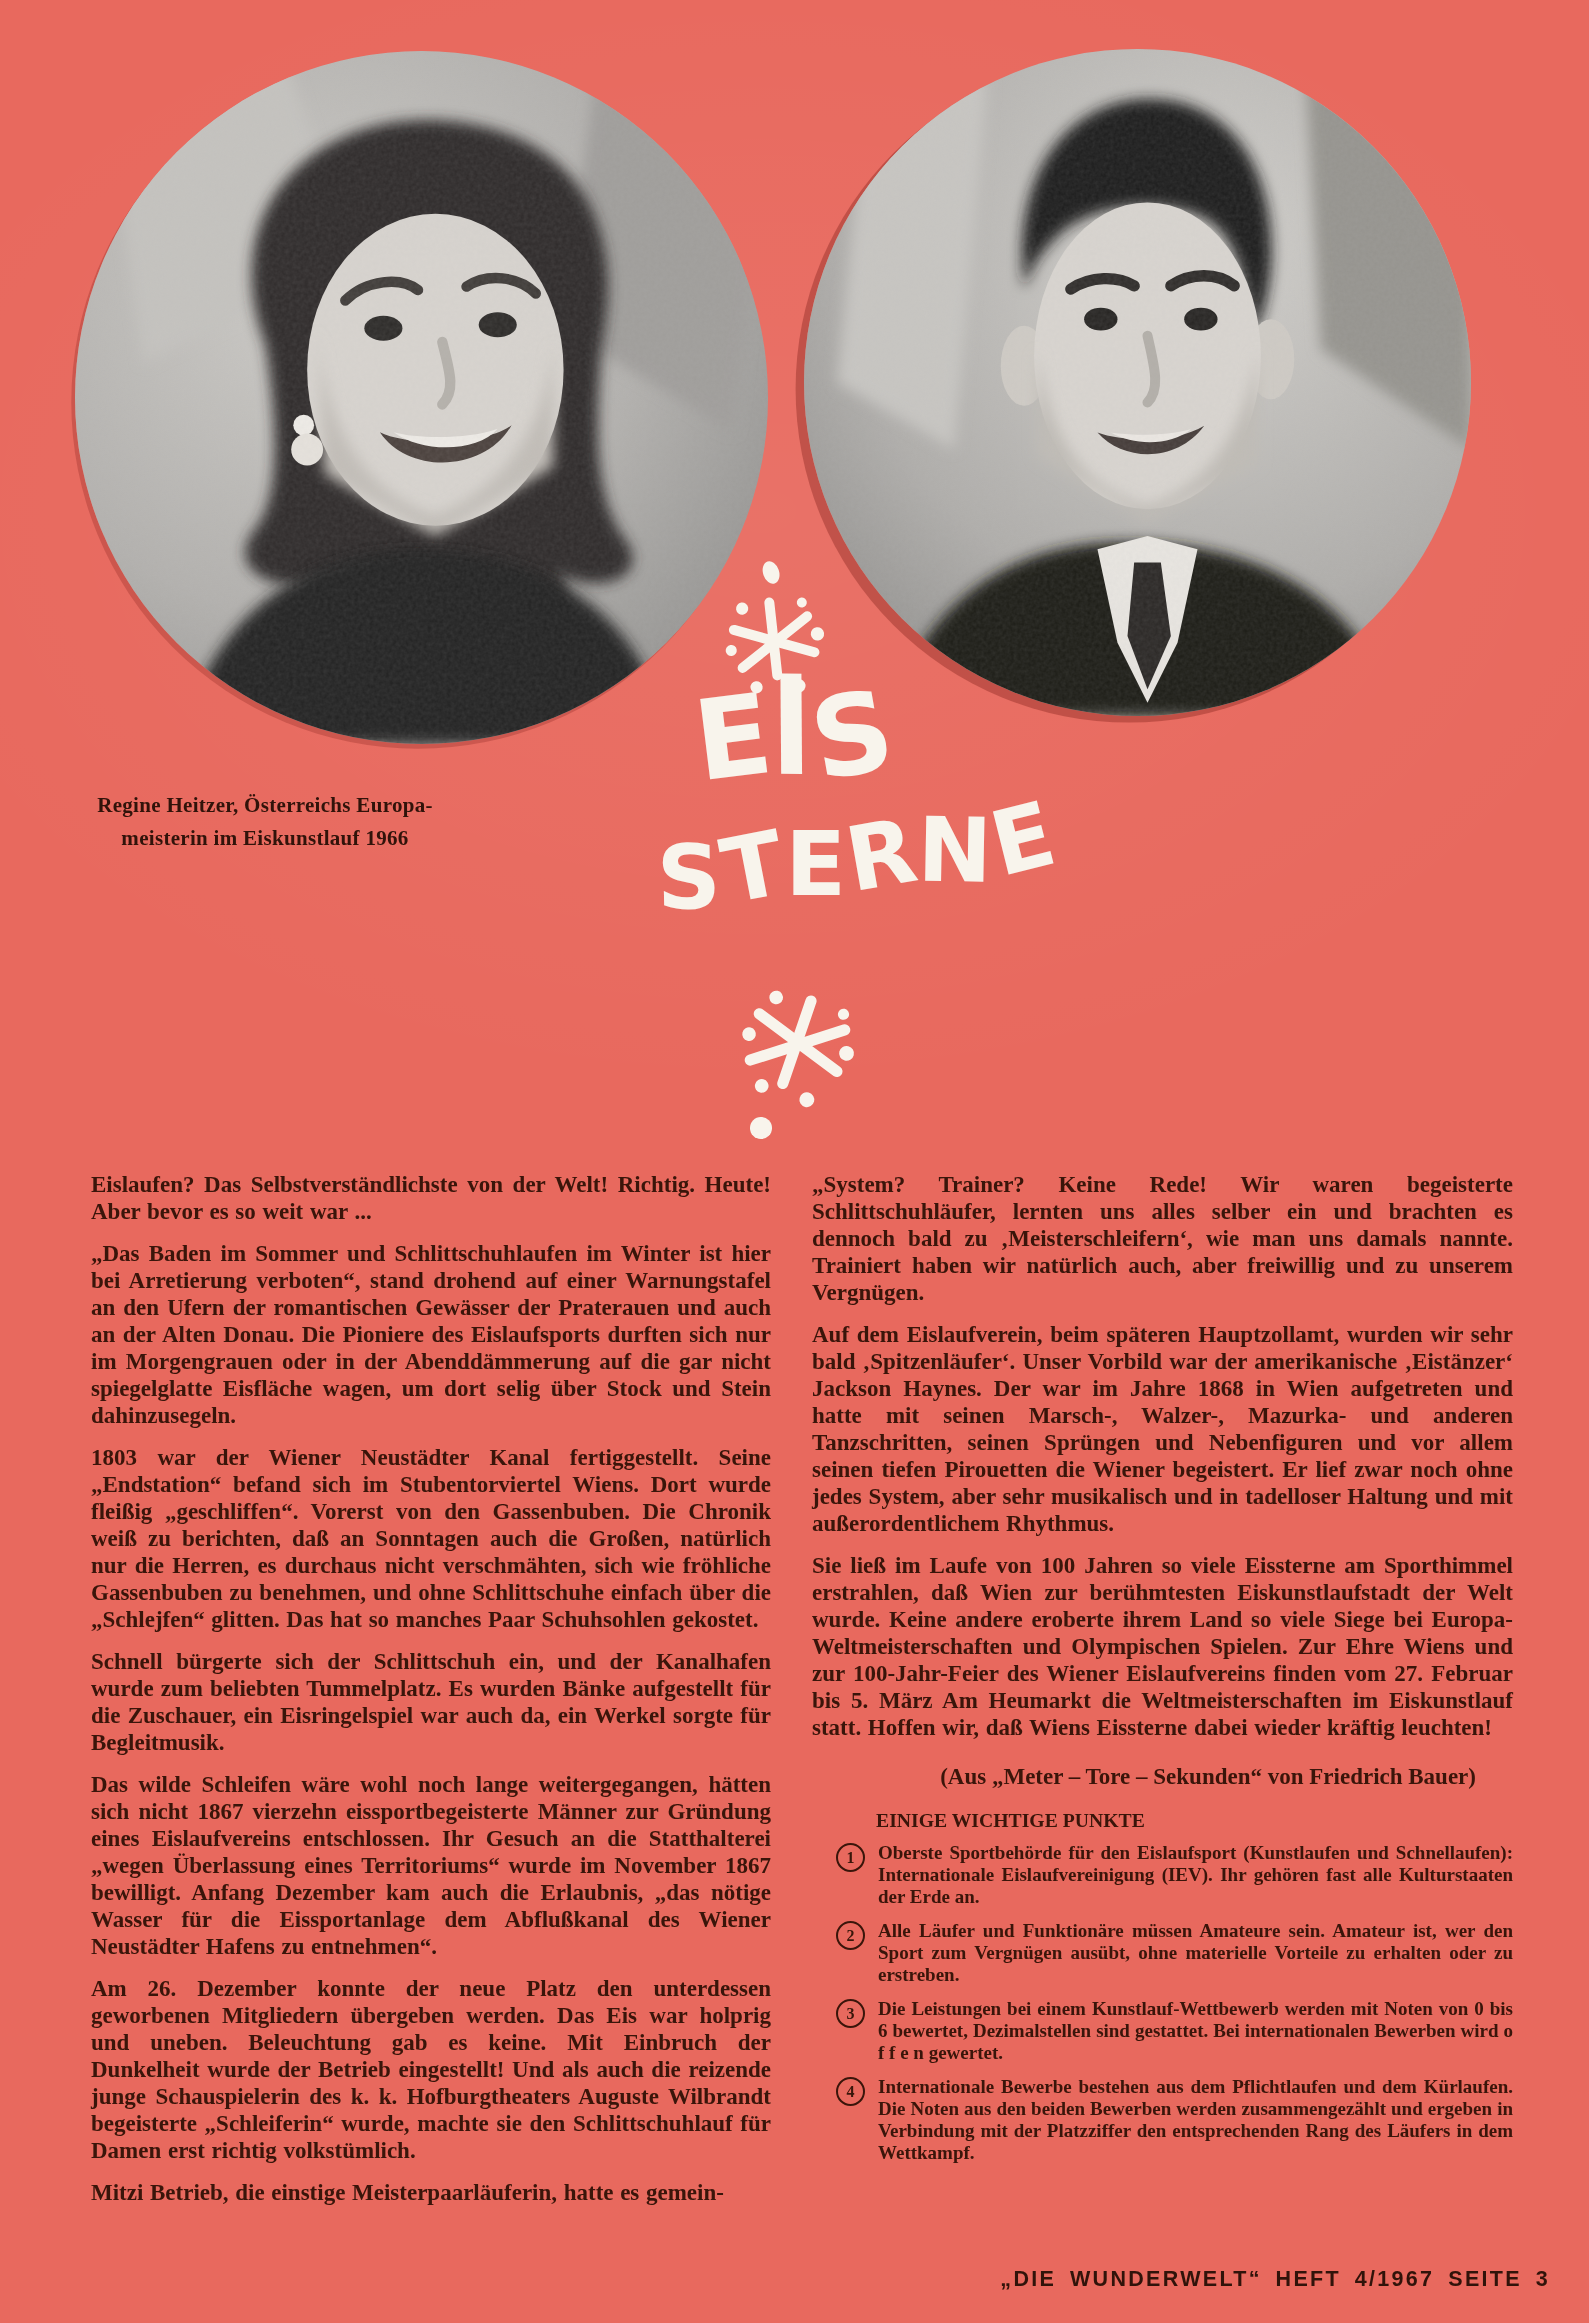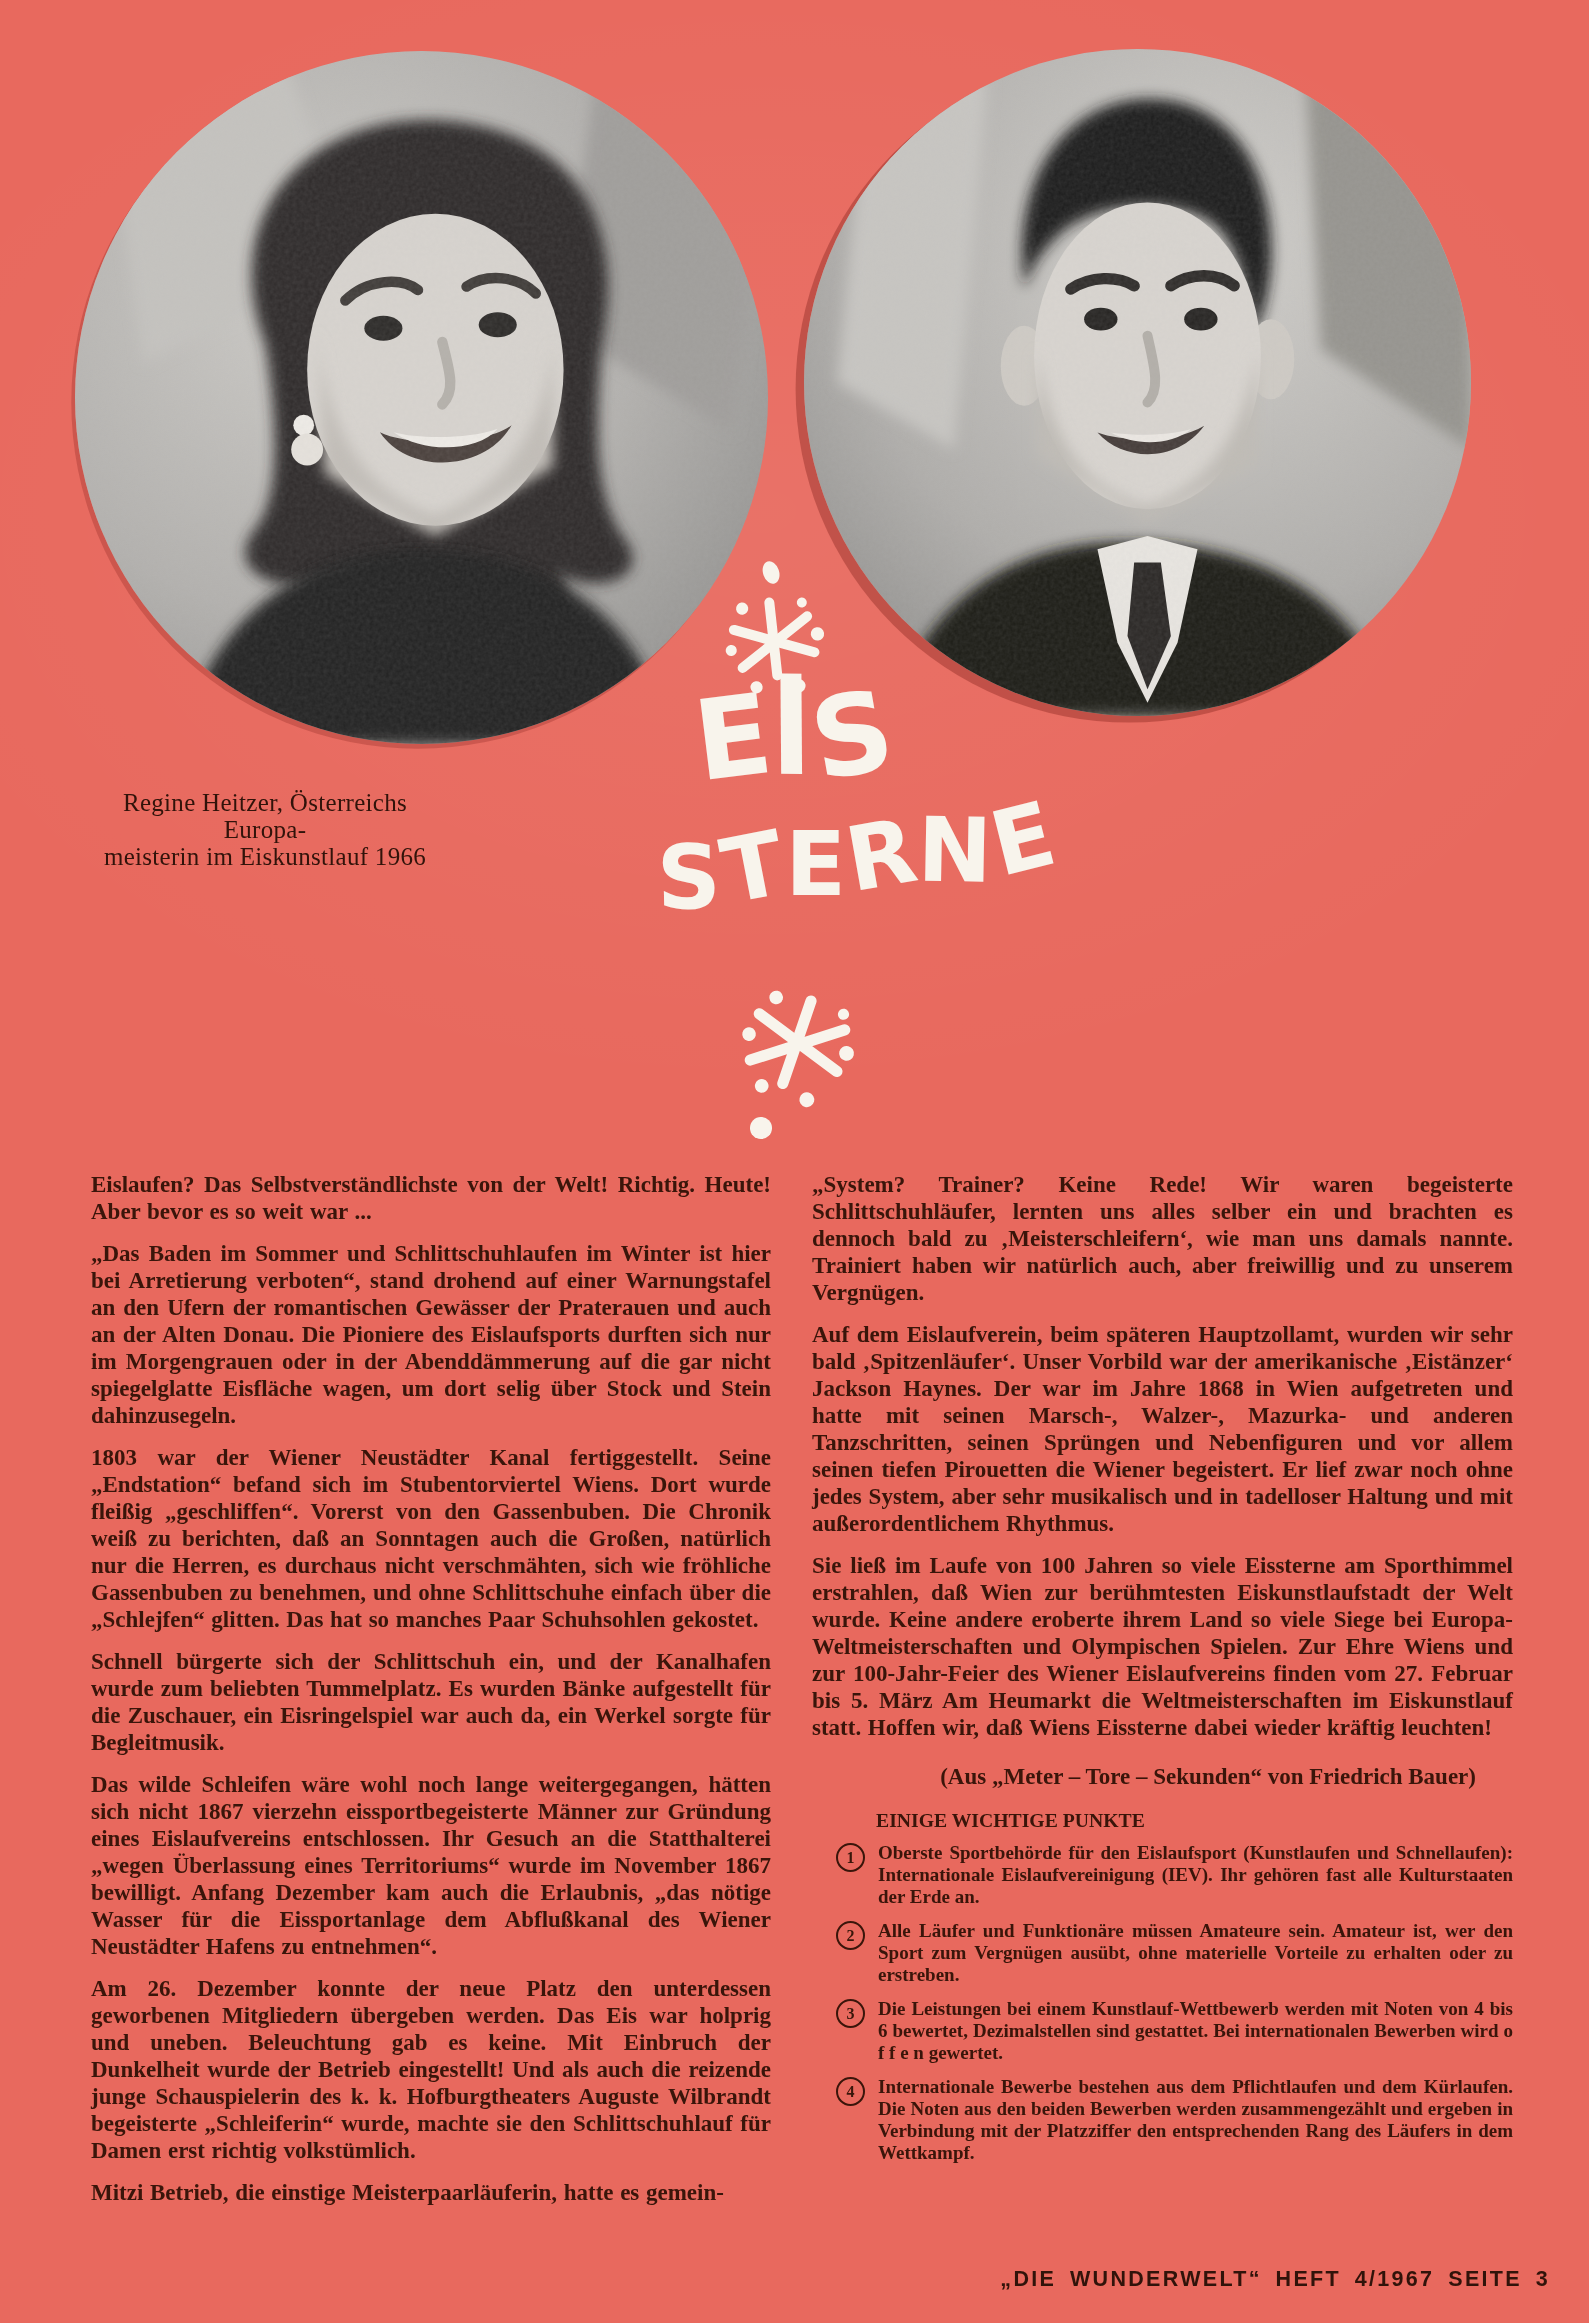--- a/index.html
+++ b/index.html
@@ -9,21 +9,21 @@
     background:#e8695e;
     background-image:radial-gradient(ellipse 1312px 843px at 48% 22%, rgba(255,255,255,0.06), rgba(0,0,0,0) 70%);
     overflow:hidden; color:#38160a;
   }
   
   .photo{position:absolute; border-radius:50%; overflow:hidden;}
   .photo svg{display:block; width:100%; height:100%;}
   .photo-left{left:75px; top:51px; width:693px; height:693px; box-shadow:-3.7px 4.7px 0 rgba(120,25,20,0.25);}
   .photo-right{left:804px; top:49px; width:667px; height:667px; box-shadow:-8.4px 6.6px 0 rgba(120,25,20,0.35);}
   
-  .caption{position:absolute; font-weight:normal; font-size:25px; line-height:27px; color:#31130a; letter-spacing:0.3px;}
+  .caption{position:absolute; font-weight:bold; font-size:21px; line-height:33px; color:#31130a; letter-spacing:0.3px;}
   .caption-left{left:89px; top:789px; width:352px; text-align:center;}
   .caption-right{left:1144px; top:792px; width:349px;}
   .caption-right .cap-line{text-align:justify; text-align-last:justify;}
   
   .ink-dot{position:absolute; background:#f8f4ec; border-radius:50%;}
   .dot-top{left:763px; top:561px; width:16px; height:22.5px; transform:rotate(-18deg);}
   .dot-bottom{left:750px; top:1117px; width:21.5px; height:21.5px;}
   .snow{position:absolute;}
   .snow-top{left:720px; top:591px; width:111px; height:111px; transform:rotate(-8deg);}
   .snow-bottom{left:734px; top:989px; width:124px; height:124px; transform:rotate(14deg);}
@@ -228,21 +228,21 @@
         <div class="point">
         <span class="pnum">1</span>
         <span class="ptext">Oberste Sportbehörde für den Eislaufsport (Kunstlaufen und Schnellaufen): Internationale Eislaufvereinigung (IEV). Ihr gehören fast alle Kulturstaaten der Erde an.</span>
       </div>
         <div class="point">
         <span class="pnum">2</span>
         <span class="ptext">Alle Läufer und Funktionäre müssen Amateure sein. Amateur ist, wer den Sport zum Vergnügen ausübt, ohne materielle Vorteile zu erhalten oder zu erstreben.</span>
       </div>
         <div class="point">
         <span class="pnum">3</span>
-        <span class="ptext">Die Leistungen bei einem Kunstlauf-Wettbewerb werden mit Noten von 4 bis 6 bewertet, Dezimalstellen sind gestattet. Bei internationalen Bewerben wird o f f e n gewertet.</span>
+        <span class="ptext">Die Leistungen bei einem Kunstlauf-Wettbewerb werden mit Noten von 0 bis 6 bewertet, Dezimalstellen sind gestattet. Bei internationalen Bewerben wird o f f e n gewertet.</span>
       </div>
         <div class="point">
         <span class="pnum">4</span>
         <span class="ptext">Internationale Bewerbe bestehen aus dem Pflichtlaufen und dem Kürlaufen. Die Noten aus den beiden Bewerben werden zusammengezählt und ergeben in Verbindung mit der Platzziffer den entsprechenden Rang des Läufers in dem Wettkampf.</span>
       </div>
       </div>
   </div>
 
   <div class="footer">„DIE WUNDERWELT“ HEFT 4/1967 SEITE 3</div>
 

